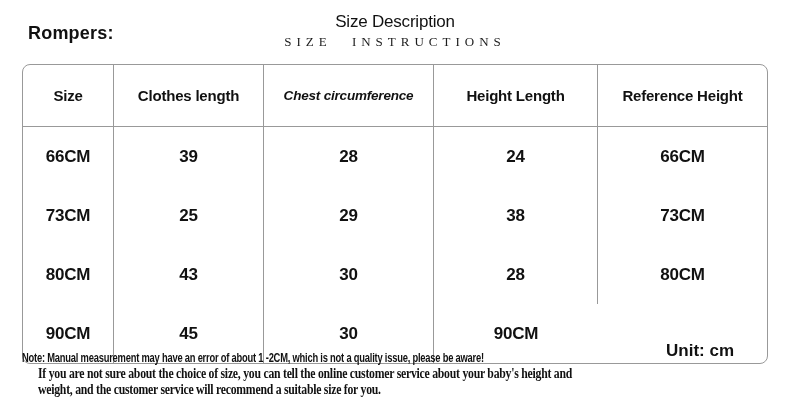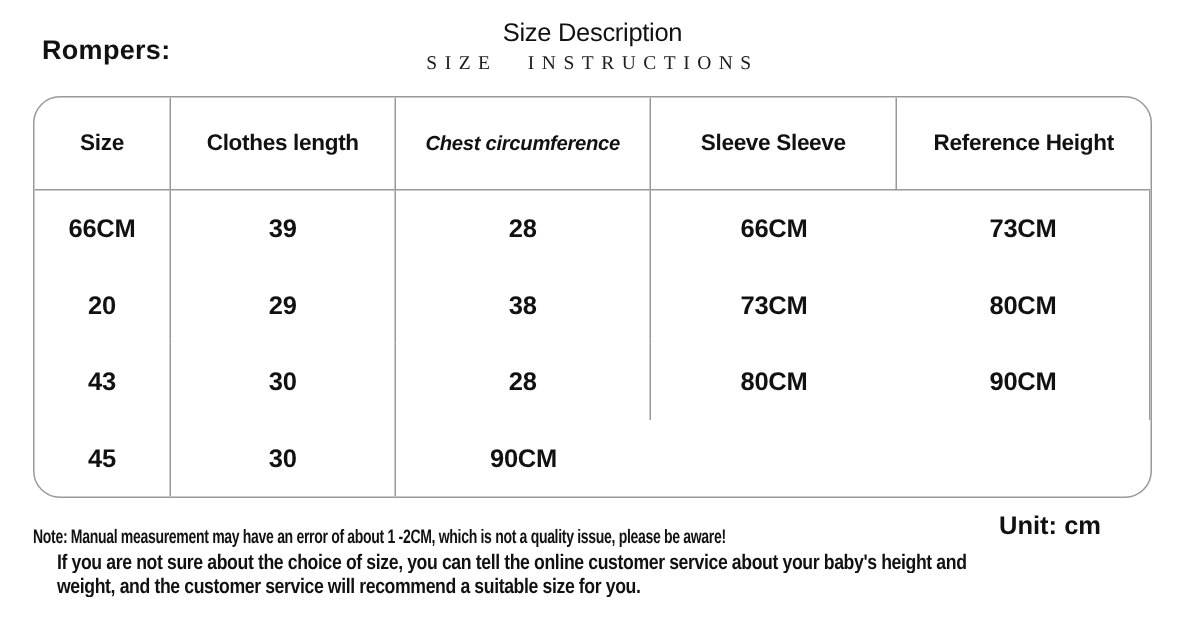--- a/index.html
+++ b/index.html
@@ -34,23 +34,23 @@
   .page-subtitle {
     margin-top: 2px;
     font-family: "Liberation Serif", serif;
     font-size: 13px; font-weight: 400;
     letter-spacing: 5px; word-spacing: 12px;
     color: #1c1c1c;
   }
 
   .size-table {
     position: absolute; left: 22px; top: 64px;
-    width: 746px; height: 268px;
+    width: 746px; height: 300px;
     border: 1px solid var(--border);
-    border-radius: 18px;
+    border-radius: 8px;
     overflow: hidden;
     background: var(--background);
     display: grid;
     grid-template-columns: 91px 150px 170px 164px 1fr;
     grid-template-rows: 62px repeat(4, 1fr);
   }
   .cell {
     display: flex; align-items: center; justify-content: center;
     text-align: center;
   }
@@ -68,21 +68,21 @@
     font-size: 13px; font-weight: 700;
     letter-spacing: -0.3px;
     white-space: nowrap;
     transform: scaleX(0.72); transform-origin: left top;
   }
   .unit-label {
     position: absolute; left: 666px; top: 341px;
     font-size: 17px; font-weight: 700;
   }
   .advice {
-    position: absolute; left: 38px; top: 366px;
+    position: absolute; left: 38px; top: 366px; font-family: Liberation Serif, serif;
   }
   .advice-line {
     font-size: 14px; font-weight: 700;
     letter-spacing: -0.3px;
     line-height: 16px;
     white-space: nowrap;
     transform: scaleX(0.84); transform-origin: left top;
   }
 </style>
 </head>
@@ -95,30 +95,31 @@
   <div class="title-block">
     <div class="page-title">Size Description</div>
     <div class="page-subtitle">SIZE INSTRUCTIONS</div>
   </div>
 
   <div class="size-table">
 
     <div class="cell th vline">Size</div>
     <div class="cell th vline">Clothes length</div>
     <div class="cell th vline small">Chest circumference</div>
-    <div class="cell th vline">Sleeve Sleeve</div>
+    <div class="cell th vline">Height Length</div>
     <div class="cell th">Reference Height</div>
 
     <div class="cell td vline">66CM</div>
     <div class="cell td vline">39</div>
     <div class="cell td vline">28</div>
+    <div class="cell td vline">24</div>
     <div class="cell td">66CM</div>
 
     <div class="cell td vline">73CM</div>
-    <div class="cell td vline">20</div>
+    <div class="cell td vline">25</div>
     <div class="cell td vline">29</div>
     <div class="cell td vline">38</div>
     <div class="cell td">73CM</div>
 
     <div class="cell td vline">80CM</div>
     <div class="cell td vline">43</div>
     <div class="cell td vline">30</div>
     <div class="cell td vline">28</div>
     <div class="cell td">80CM</div>
 

